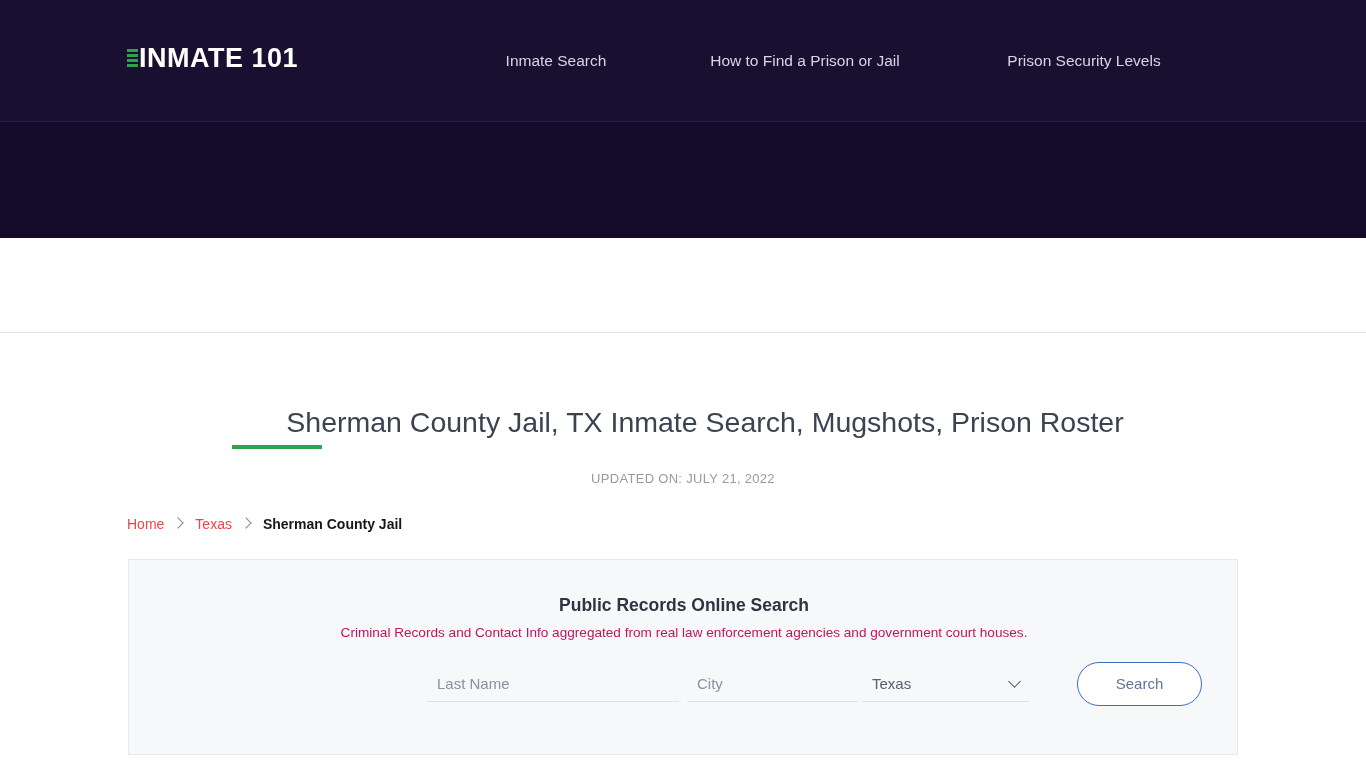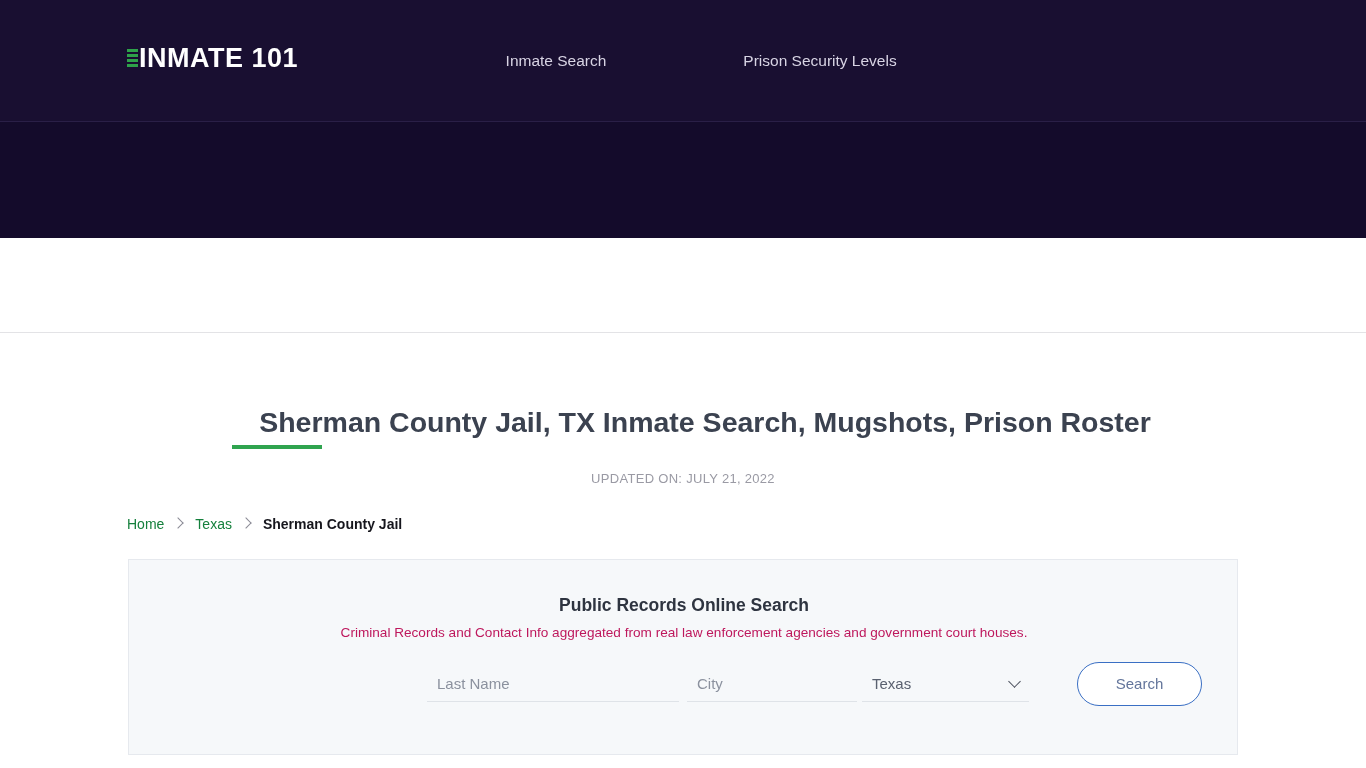--- a/index.html
+++ b/index.html
@@ -100,21 +100,21 @@
     background: #ffffff;
     border-bottom: 1px solid #e3e3e6;
   }
   .breadcrumb {
     position: absolute;
     left: 127px; top: 276px;
     display: flex; align-items: center;
     font-size: 14px;
     line-height: 20px;
   }
-  .crumb { color: #15803d; text-decoration: none; cursor: pointer; white-space: nowrap; }
+  .crumb { color: #ef4444; text-decoration: none; cursor: pointer; white-space: nowrap; }
   .crumb.current { color: #16161d; font-weight: 700; cursor: default; }
   .crumb-sep {
     display: inline-block;
     width: 17px; height: 20px;
     position: relative;
     margin: 0 7px;
   }
   .crumb-sep::before {
     content: "";
     position: absolute;
@@ -126,21 +126,21 @@
   }
 
   
   .page-title {
     position: absolute;
     left: 0; top: 403px;
     width: 1366px;
     text-align: center;
     color: #3b4250;
     font-size: 28.5px;
-    font-weight: 700;
+    font-weight: 400;
     line-height: 38px;
     white-space: nowrap;
     padding-left: 44px;
   }
   .title-accent {
     position: absolute;
     left: 232px; top: 445px;
     width: 90px; height: 4px;
     background: #2fa44f;
   }
@@ -262,20 +262,21 @@
       <i></i>
         <i></i>
         <i></i>
         <i></i>
     </span>
     <span class="logo-text">INMATE 101</span>
   </div>
 
   <nav class="nav-links">
     <a class="nav-link n0">Inmate Search</a>
+    <a class="nav-link n1">How to Find a Prison or Jail</a>
     <a class="nav-link n2">Prison Security Levels</a>
   </nav>
 </div>
 
 <div class="searchband">
   <div class="lookup-label">Inmate Lookup Service</div>
 
   <div class="search-wrap">
     <input class="search-input" type="text" placeholder="" style="">
     <button class="search-icon-btn">

